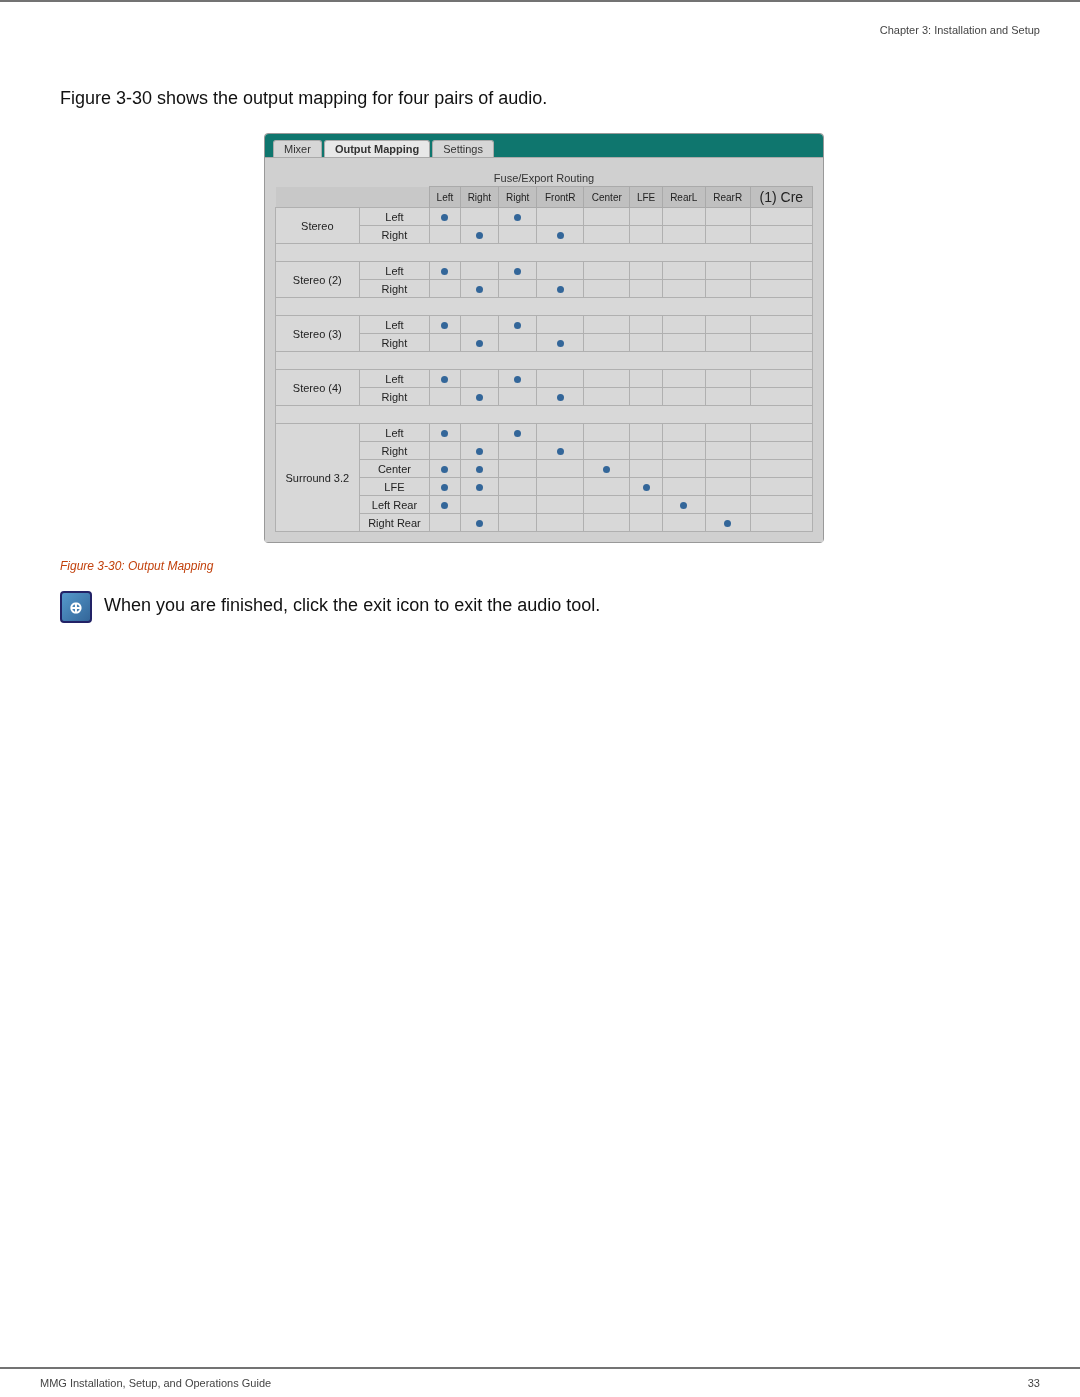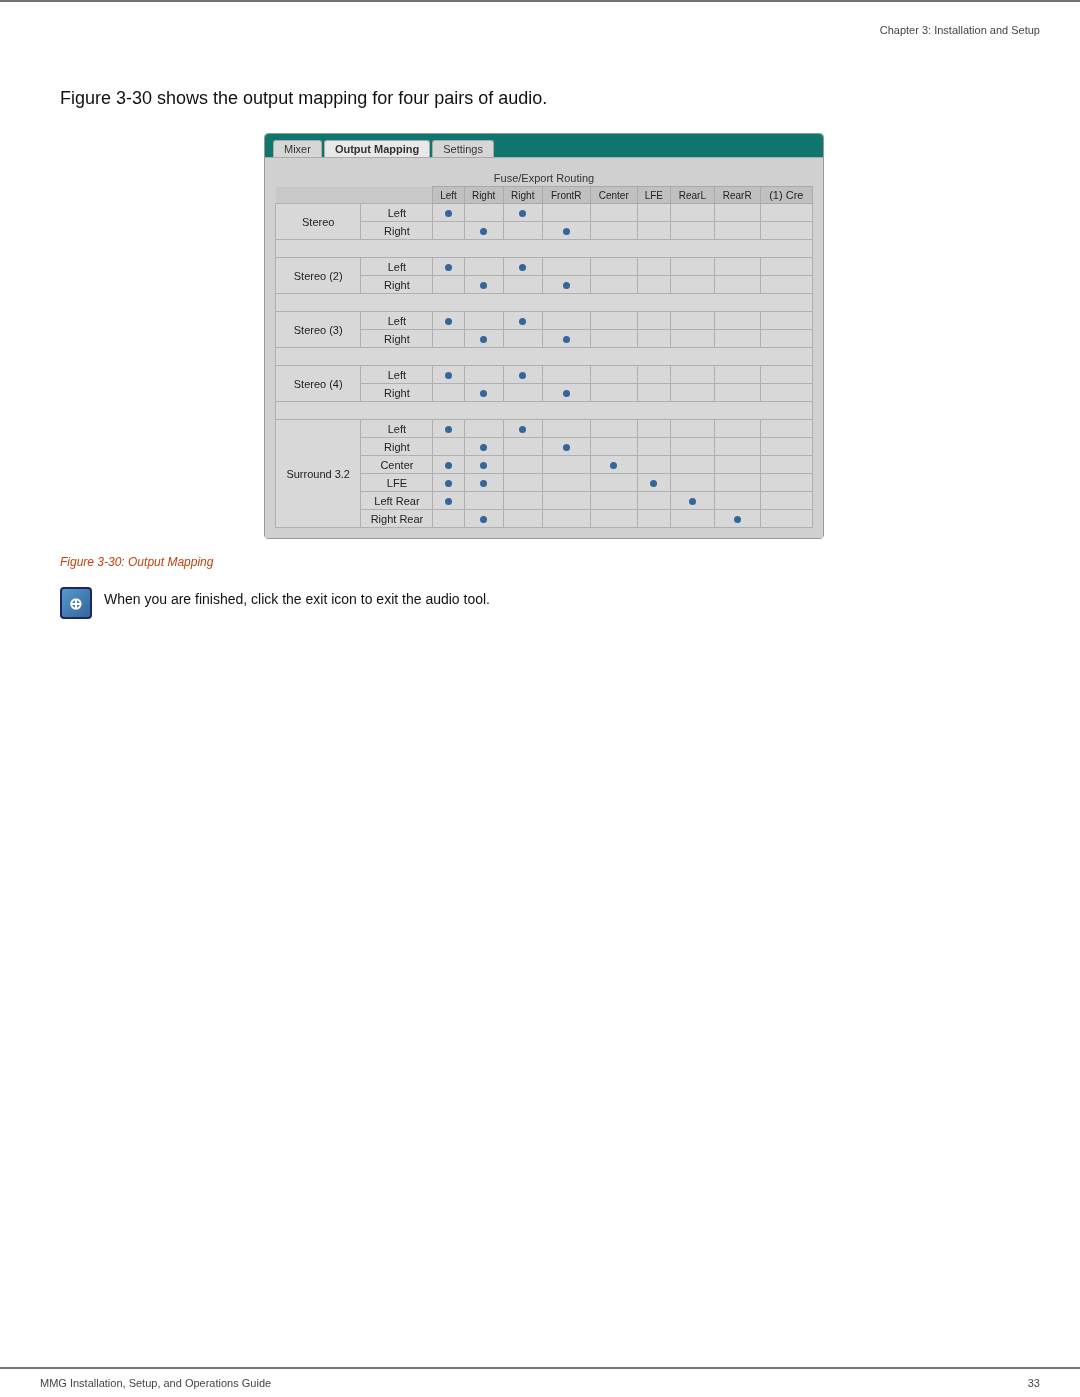--- a/index.html
+++ b/index.html
@@ -174,21 +174,21 @@
       display: flex;
       align-items: center;
       justify-content: center;
       color: white;
       font-size: 16px;
       font-weight: bold;
       flex-shrink: 0;
     }
 
     .note-text {
-      font-size: 14px;
+      font-size: 18px;
       color: #111;
       padding-top: 4px;
     }
 
     
     .page-footer {
       position: absolute;
       bottom: 0;
       left: 0;
       right: 0;
@@ -225,21 +225,21 @@
           <tr>
             <th colspan="2" style="background:#c8c8c8; border:none;"></th>
             <th>Left</th>
             <th>Right</th>
             <th>Right</th>
             <th>FrontR</th>
             <th>Center</th>
             <th>LFE</th>
             <th>RearL</th>
             <th>RearR</th>
-            <th style="font-size:11px;">(1) Cre</th>
+            <th style="font-size:14px;">(1) Cre</th>
           </tr>
         </thead>
         <tbody id="routing-tbody">
 
         <tr>
               <td rowspan="2" class="group-label-cell">Stereo</td>
               <td class="label-cell">Left</td>
               <td class="dot-cell"><span class="dot"></span></td>
               <td class="empty-cell"></td>
               <td class="dot-cell"><span class="dot"></span></td>

